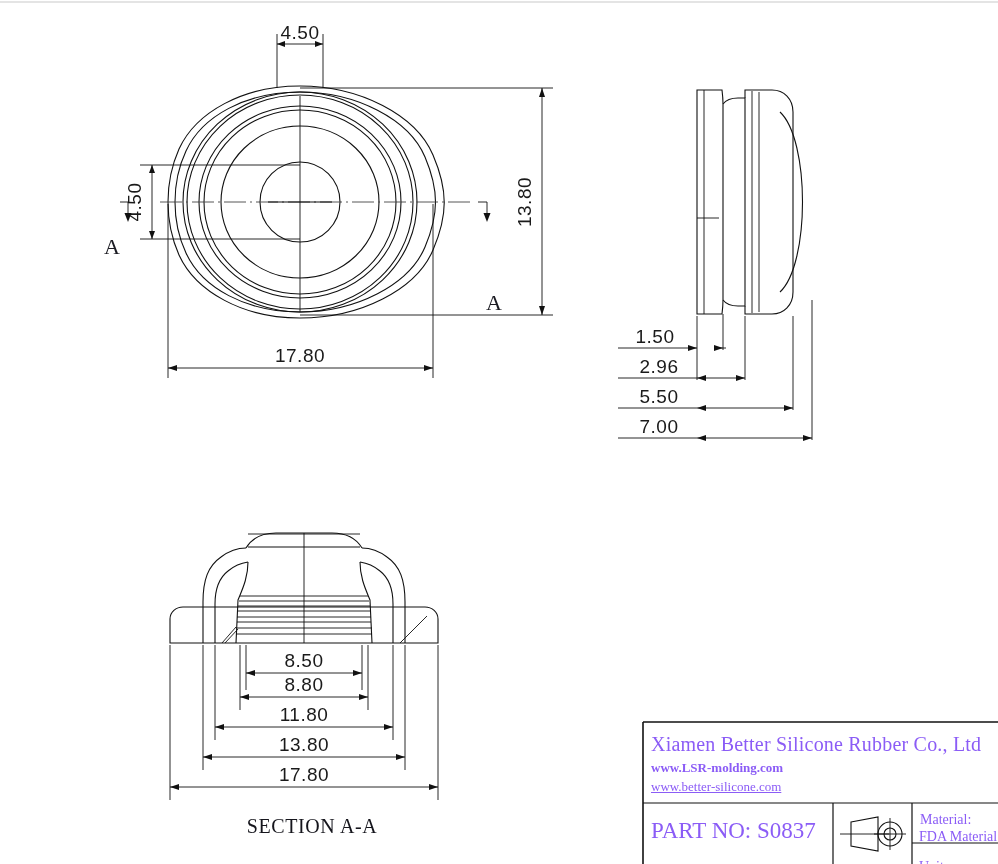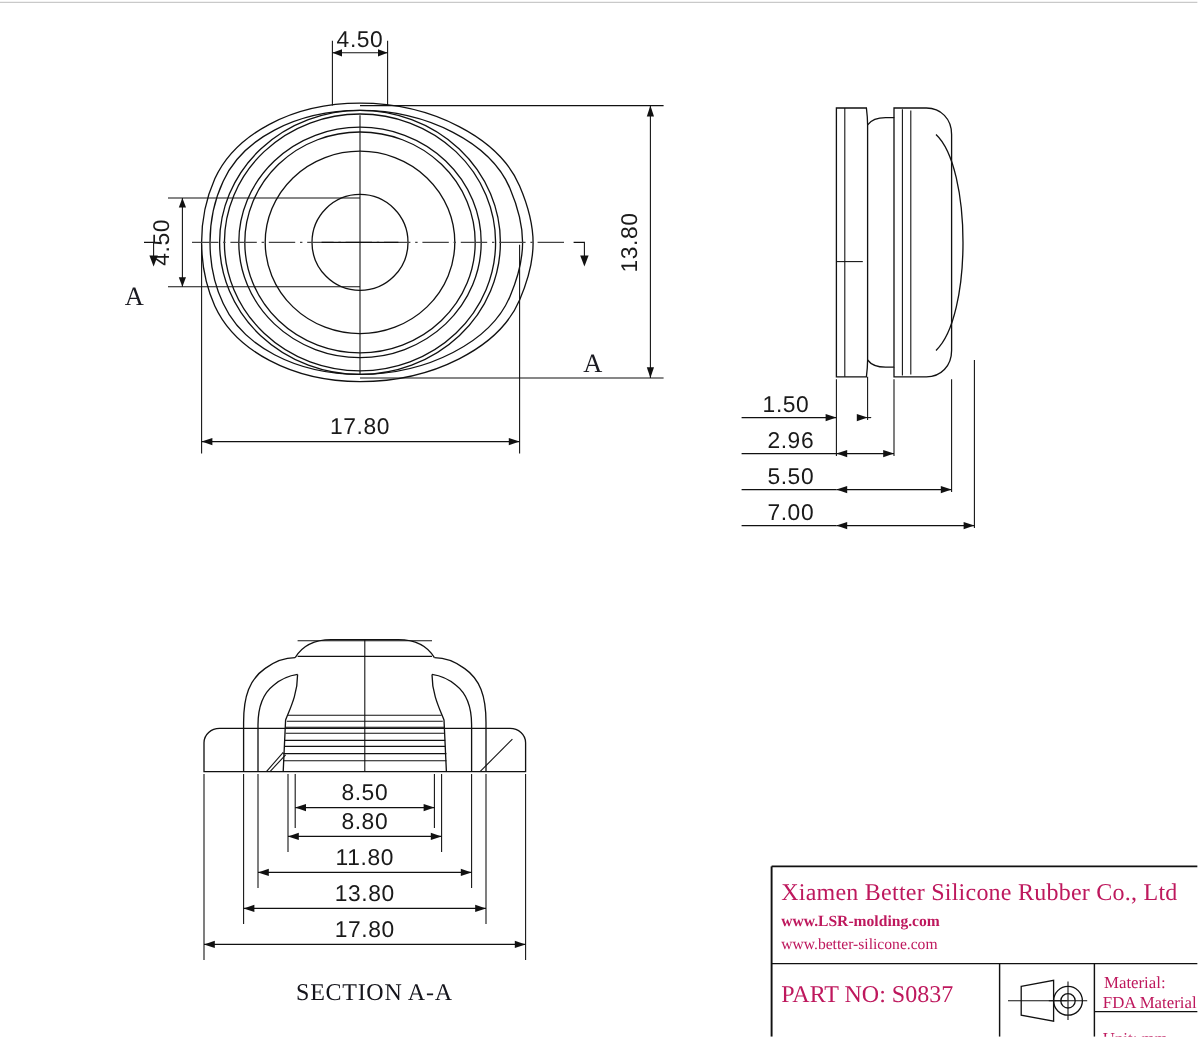--- a/index.html
+++ b/index.html
@@ -19,25 +19,25 @@
   .seclabel{ font-family:"Liberation Serif", serif; font-size:20px; fill:#15151c; letter-spacing:.6px;}
 
   .ln{fill:none;stroke:#111;stroke-width:1.1;}
   .ln-thin{fill:none;stroke:#111;stroke-width:0.9;}
   .ln-dim{fill:none;stroke:#111;stroke-width:0.9;}
   .ln-center{fill:none;stroke:#444;stroke-width:0.9;stroke-dasharray:22 4 2 4;}
   .ln-border{fill:none;stroke:#c9c9c9;stroke-width:1;}
   .tb{fill:none;stroke:#111;stroke-width:1.6;}
   .tb-in{fill:none;stroke:#111;stroke-width:1.2;}
 
-  .tbtxt{position:absolute;white-space:nowrap;font-family:"Liberation Serif", serif;color:#be185d;}
+  .tbtxt{position:absolute;white-space:nowrap;font-family:"Liberation Serif", serif;color:#8b5cf6;}
   #company{left:651px;top:733px;font-size:20px;letter-spacing:.2px;}
   #url1{left:651px;top:760px;font-size:13px;font-weight:bold;}
-  #url2{left:651px;top:779px;font-size:13px;}
-  #partno{left:651px;top:818px;font-size:20px;}
+  #url2{left:651px;top:779px;font-size:13px;text-decoration:underline;}
+  #partno{left:651px;top:818px;font-size:23px;}
   #matlabel{left:920px;top:812px;font-size:14px;}
   #matval{left:919px;top:829px;font-size:14px;}
   #unit{left:919px;top:859px;font-size:14px;}
 </style>
 </head>
 <body>
 
 <div id="sheet">
 
   <svg width="998" height="864">

